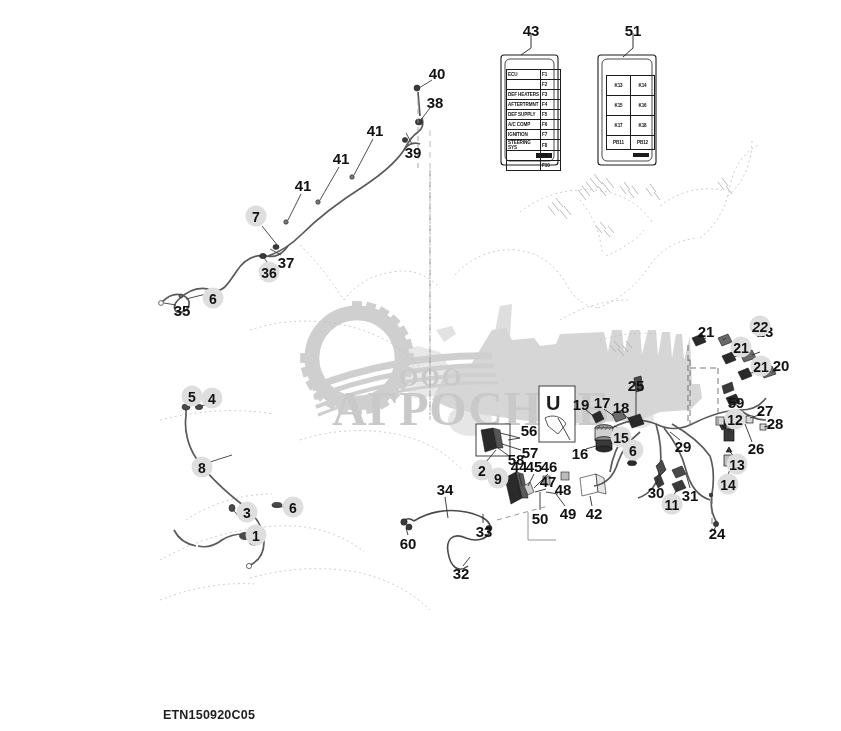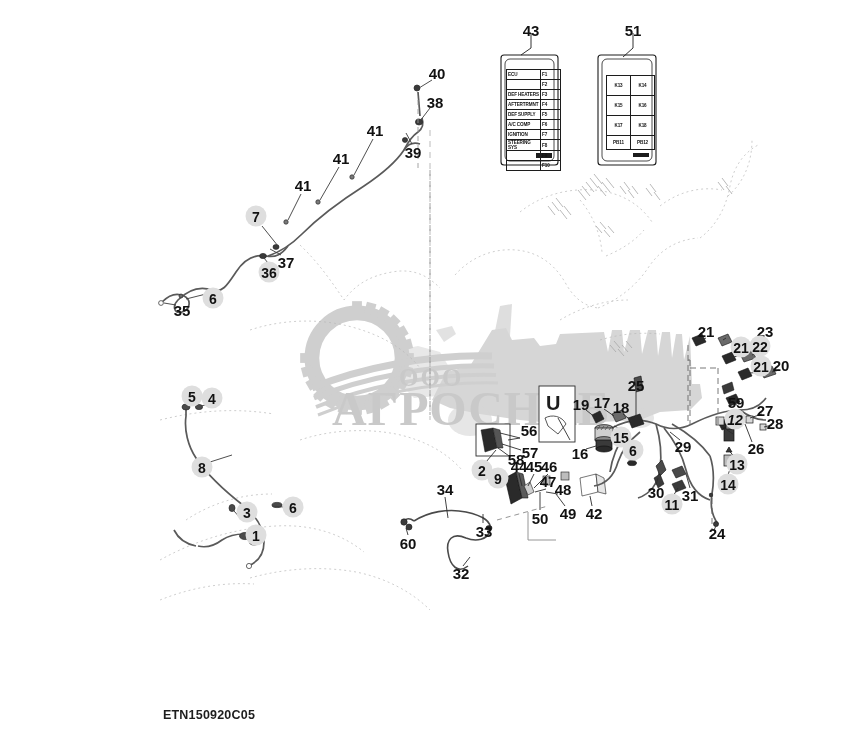--- a/index.html
+++ b/index.html
@@ -500,26 +500,26 @@
       <div class="callout circled" style="left: 633px; top: 450px;">6</div>
       <div class="callout" style="left: 683px; top: 446px;">29</div>
       <div class="callout" style="left: 656px; top: 492px;">30</div>
       <div class="callout circled" style="left: 672px; top: 504px;">11</div>
       <div class="callout" style="left: 690px; top: 495px;">31</div>
       <div class="callout" style="left: 717px; top: 533px;">24</div>
       <div class="callout" style="left: 736px; top: 402px;">59</div>
       <div class="callout" style="left: 765px; top: 410px;">27</div>
       <div class="callout" style="left: 775px; top: 423px;">28</div>
       <div class="callout" style="left: 756px; top: 448px;">26</div>
-      <div class="callout circled" style="left: 735px; top: 419px; font-style: italic;">12</div>
+      <div class="callout circled" style="left: 735px; top: 419px;">12</div>
       <div class="callout circled" style="left: 737px; top: 464px;">13</div>
       <div class="callout circled" style="left: 728px; top: 484px;">14</div>
       <div class="callout" style="left: 706px; top: 331px;">21</div>
       <div class="callout" style="left: 725px; top: 331px; margin-left: 40px;">23</div>
       <div class="callout circled" style="left: 741px; top: 347px;">21</div>
-      <div class="callout circled" style="left: 760px; top: 346px;">22</div>
+      <div class="callout circled" style="left: 760px; top: 326px; font-style: italic;">22</div>
       <div class="callout circled" style="left: 761px; top: 366px;">21</div>
       <div class="callout" style="left: 781px; top: 365px;">20</div>
     </div>
 
   <div class="doc-code">ETN150920C05</div>
 
 </div>
 
 </body></html>

